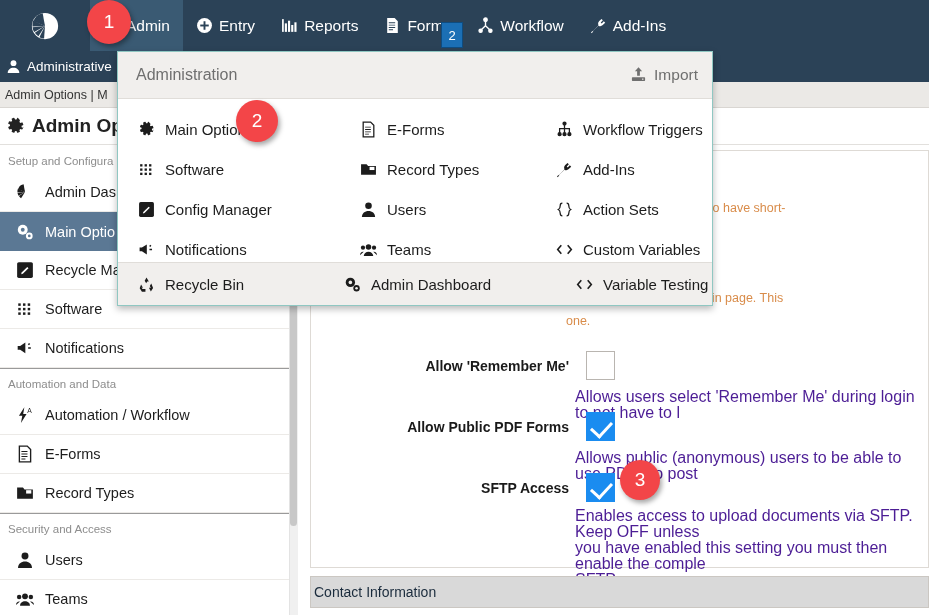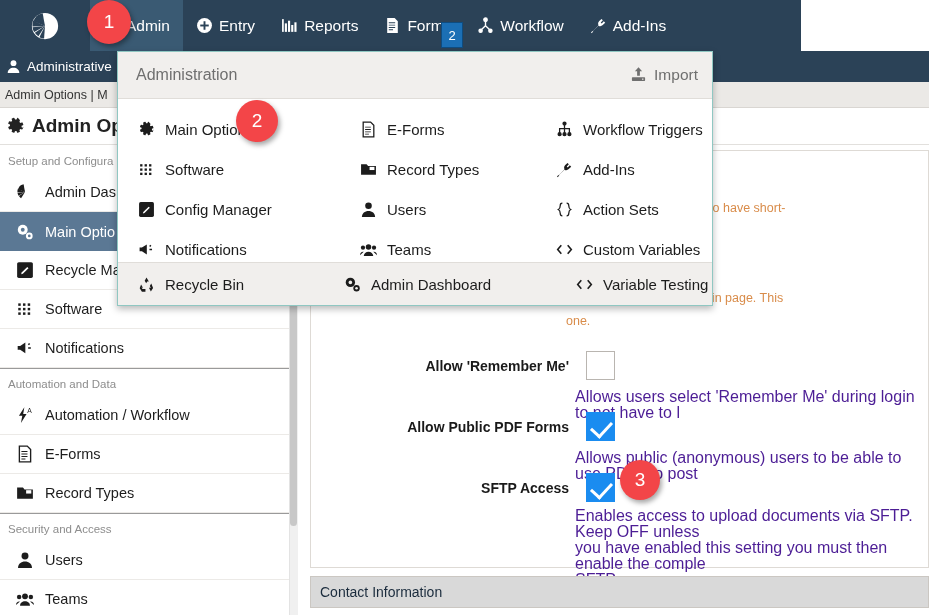--- a/index.html
+++ b/index.html
@@ -6,21 +6,21 @@
   html, body {
     width: 929px; height: 615px;
     font-family: "Liberation Sans", sans-serif;
     background: #ffffff;
     overflow: hidden;
   }
   #app { position: relative; width: 929px; height: 615px; }
 
   
   .topnav {
-    position: absolute; left: 0; top: 0; width: 801px; height: 51px;
+    position: absolute; left: 0; top: 0; width: 929px; height: 51px;
     background: #2b4257;
     display: flex; align-items: flex-end;
   }
   .logo-wrap {
     width: 90px; height: 51px; display: flex; align-items: center; justify-content: center;
   }
   .logo-shell { width: 30px; height: 30px; }
   .nav-item {
     height: 51px; display: flex; align-items: center; gap: 6px;
     padding: 0 13px; color: #ffffff; font-size: 15.5px; white-space: nowrap;
@@ -107,21 +107,21 @@
     content: ""; position: absolute; left: 8px; top: 4px;
     width: 10px; height: 17px; border: solid #fff;
     border-width: 0 3.5px 3.5px 0; transform: rotate(43deg);
   }
   .helptext {
     position: absolute; font-size: 16px; color: #4c1d95; line-height: 16px;
   }
   .sectionhdr {
     position: absolute; left: 10px; top: 430px; width: 619px; height: 32px;
     background: #d9d9d9; border: 1px solid #cbc7c2;
-    display: flex; align-items: center; padding-left: 9px;
+    display: flex; align-items: center; padding-left: 3px;
     font-size: 14px; color: #1a2b3c;
   }
 
   
   .dropdown {
     position: absolute; left: 117px; top: 51px; width: 596px; height: 255px;
     background: #ffffff; border: 1px solid #8fc7c2;
     box-shadow: 0 3px 7px rgba(0,0,0,.28);
     z-index: 40;
   }

